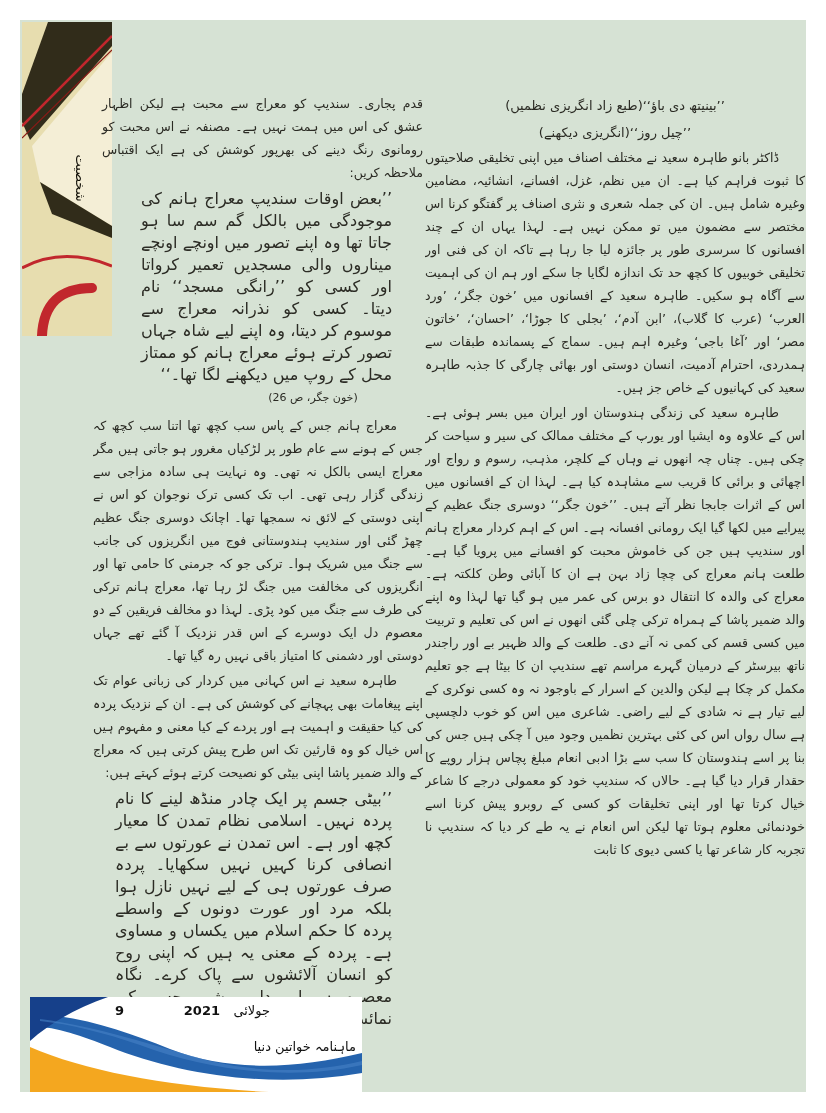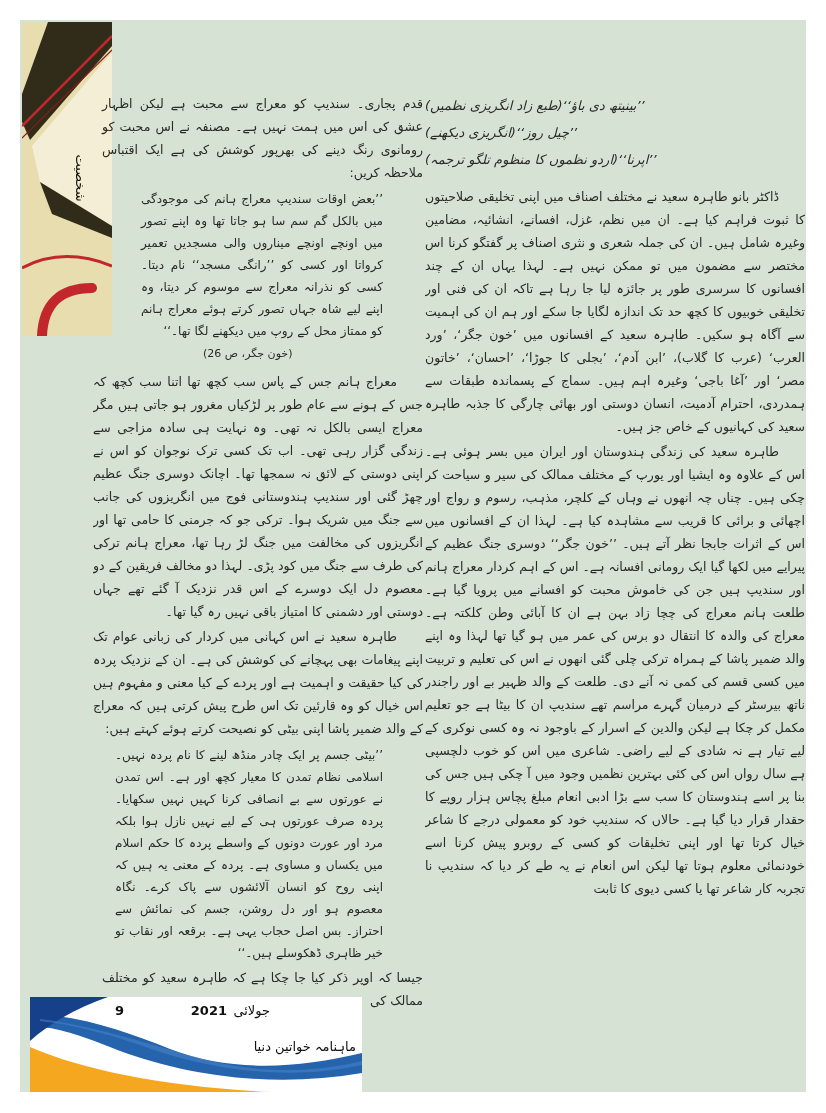--- a/index.html
+++ b/index.html
@@ -12,39 +12,39 @@
            background:#d6e2d4; overflow:hidden; }
 
   
   .cover-art { position:absolute; left:2px; top:2px; width:90px; height:314px; display:block; }
 
   
   .col { position:absolute; direction:rtl; color:#2b2b24; text-align:justify; }
   .col-right { left:405px; top:72px; width:380px; height:900px; overflow:hidden; }
   .col-left  { left:73px;  top:72px; width:330px; height:940px; overflow:hidden; }
 
-  .works { list-style:none; text-align:left; font-size:13px; line-height:27px; margin-bottom:12px;font-style:italic; }
+  .works { list-style:none; text-align:center; font-size:13px; line-height:27px; margin-bottom:0; }
   .works li { white-space:nowrap; }
   .para { font-size:12.5px; line-height:23px; text-indent:26px; margin-bottom:2px; }
   .para.no-indent { text-indent:0;margin-left:9px; }
-  .quote { font-size:12px; line-height:22px; margin:4px 40px 2px 22px; }
-  .citation { font-size:11px; line-height:20px; text-align:left; direction:rtl; margin:2px 0 6px 0; }
+  .quote { font-size:16px; line-height:22px; margin:4px 31px 2px 22px; }
+  .citation { font-size:11px; line-height:20px; text-align:center; direction:rtl; margin:2px 0 6px 0; }
   .citation.cite-mid { margin-left:110px; }
 
   
   .beside-art { margin-left:48px; }
 
   
   .footer-banner { position:absolute; left:10px; top:977px; width:332px; height:96px; z-index:5; }
   .footer-banner svg { display:block; width:100%; height:100%; }
   .footer-texts { position:absolute; left:0; top:6px; width:100%; height:22px; direction:rtl; }
   .footer-texts .ft { position:absolute; top:0; font-size:13px; color:#111111; white-space:nowrap; }
   .ft-name  { right:6px;margin-top:36px; }
   .ft-month { right:92px; }
-  .ft-year  { right:135px; font-weight:bold; font-size:15px; }
+  .ft-year  { right:142px; font-weight:bold; font-size:15px; }
   .ft-page  { right:238px; font-weight:bold; font-size:15px; }
 </style>
 </head>
 <body>
 
 <div class="page">
   <div class="paper">
 
     <svg class="cover-art" viewBox="0 0 90 314" xmlns="http://www.w3.org/2000/svg">
       <rect x="0" y="0" width="90" height="314" fill="#e7ddaf"></rect>
@@ -55,21 +55,20 @@
       <polygon points="18,160 90,204 90,216 30,192" fill="#312c1a"></polygon>
       <path d="M0,246 C30,230 60,232 90,244" fill="none" stroke-width="3" stroke="#c1272d"></path>
       <path d="M70,266 Q22,266 20,314" fill="none" stroke-width="10" stroke-linecap="round" stroke="#c1272d"></path>
       <text transform="translate(54,156) rotate(90)" text-anchor="middle" font-size="13" fill="#14120a">شخصیت</text>
     </svg>
 
     <div class="col col-right">
       <ul class="works">
         <li><span>’’بینیتھ دی باؤ‘‘</span><span>(طبع زاد انگریزی نظمیں)</span></li>
         <li><span>’’چیل روز‘‘</span><span>(انگریزی دیکھنے)</span></li>
-        <li><span>’’اپرنا‘‘</span><span>(اردو نظموں کا منظوم تلگو ترجمہ)</span></li>
       </ul>
       <p class="para">ڈاکٹر بانو طاہرہ سعید نے مختلف اصناف میں اپنی تخلیقی صلاحیتوں کا ثبوت فراہم کیا ہے۔ ان میں نظم، غزل، افسانے، انشائیہ، مضامین وغیرہ شامل ہیں۔ ان کی جملہ شعری و نثری اصناف پر گفتگو کرنا اس مختصر سے مضمون میں تو ممکن نہیں ہے۔ لہذا یہاں ان کے چند افسانوں کا سرسری طور پر جائزہ لیا جا رہا ہے تاکہ ان کی فنی اور تخلیقی خوبیوں کا کچھ حد تک اندازہ لگایا جا سکے اور ہم ان کی اہمیت سے آگاہ ہو سکیں۔ طاہرہ سعید کے افسانوں میں ’خون جگر‘، ’ورد العرب‘ (عرب کا گلاب)، ’ابن آدم‘، ’بجلی کا جوڑا‘، ’احسان‘، ’خاتون مصر‘ اور ’آغا باجی‘ وغیرہ اہم ہیں۔ سماج کے پسماندہ طبقات سے ہمدردی، احترام آدمیت، انسان دوستی اور بھائی چارگی کا جذبہ طاہرہ سعید کی کہانیوں کے خاص جز ہیں۔</p>
       <p class="para">طاہرہ سعید کی زندگی ہندوستان اور ایران میں بسر ہوئی ہے۔ اس کے علاوہ وہ ایشیا اور یورپ کے مختلف ممالک کی سیر و سیاحت کر چکی ہیں۔ چناں چہ انھوں نے وہاں کے کلچر، مذہب، رسوم و رواج اور اچھائی و برائی کا قریب سے مشاہدہ کیا ہے۔ لہذا ان کے افسانوں میں اس کے اثرات جابجا نظر آتے ہیں۔ ’’خون جگر‘‘ دوسری جنگ عظیم کے پیرایے میں لکھا گیا ایک رومانی افسانہ ہے۔ اس کے اہم کردار معراج ہانم اور سندیپ ہیں جن کی خاموش محبت کو افسانے میں پرویا گیا ہے۔ طلعت ہانم معراج کی چچا زاد بہن ہے ان کا آبائی وطن کلکتہ ہے۔ معراج کی والدہ کا انتقال دو برس کی عمر میں ہو گیا تھا لہذا وہ اپنے والد ضمیر پاشا کے ہمراہ ترکی چلی گئی انھوں نے اس کی تعلیم و تربیت میں کسی قسم کی کمی نہ آنے دی۔ طلعت کے والد ظہیر بے اور راجندر ناتھ بیرسٹر کے درمیان گہرے مراسم تھے سندیپ ان کا بیٹا ہے جو تعلیم مکمل کر چکا ہے لیکن والدین کے اسرار کے باوجود نہ وہ کسی نوکری کے لیے تیار ہے نہ شادی کے لیے راضی۔ شاعری میں اس کو خوب دلچسپی ہے سال رواں اس کی کئی بہترین نظمیں وجود میں آ چکی ہیں جس کی بنا پر اسے ہندوستان کا سب سے بڑا ادبی انعام مبلغ پچاس ہزار روپے کا حقدار قرار دیا گیا ہے۔ حالاں کہ سندیپ خود کو معمولی درجے کا شاعر خیال کرتا تھا اور اپنی تخلیقات کو کسی کے روبرو پیش کرنا اسے خودنمائی معلوم ہوتا تھا لیکن اس انعام نے یہ طے کر دیا کہ سندیپ نا تجربہ کار شاعر تھا یا کسی دیوی کا ثابت</p>
     </div>
 
     <div class="col col-left">
       <p class="para no-indent beside-art">قدم پجاری۔ سندیپ کو معراج سے محبت ہے لیکن اظہار عشق کی اس میں ہمت نہیں ہے۔ مصنفہ نے اس محبت کو رومانوی رنگ دینے کی بھرپور کوشش کی ہے ایک اقتباس ملاحظہ کریں:</p>
       <p class="quote beside-art">’’بعض اوقات سندیپ معراج ہانم کی موجودگی میں بالکل گم سم سا ہو جاتا تھا وہ اپنے تصور میں اونچے اونچے میناروں والی مسجدیں تعمیر کرواتا اور کسی کو ’’رانگی مسجد‘‘ نام دیتا۔ کسی کو نذرانہ معراج سے موسوم کر دیتا، وہ اپنے لیے شاہ جہاں تصور کرتے ہوئے معراج ہانم کو ممتاز محل کے روپ میں دیکھنے لگا تھا۔‘‘</p>
       <p class="citation cite-mid">(خون جگر، ص 26)</p>
       <p class="para">معراج ہانم جس کے پاس سب کچھ تھا اتنا سب کچھ کہ جس کے ہونے سے عام طور پر لڑکیاں مغرور ہو جاتی ہیں مگر معراج ایسی بالکل نہ تھی۔ وہ نہایت ہی سادہ مزاجی سے زندگی گزار رہی تھی۔ اب تک کسی ترک نوجوان کو اس نے اپنی دوستی کے لائق نہ سمجھا تھا۔ اچانک دوسری جنگ عظیم چھڑ گئی اور سندیپ ہندوستانی فوج میں انگریزوں کی جانب سے جنگ میں شریک ہوا۔ ترکی جو کہ جرمنی کا حامی تھا اور انگریزوں کی مخالفت میں جنگ لڑ رہا تھا، معراج ہانم ترکی کی طرف سے جنگ میں کود پڑی۔ لہذا دو مخالف فریقین کے دو معصوم دل ایک دوسرے کے اس قدر نزدیک آ گئے تھے جہاں دوستی اور دشمنی کا امتیاز باقی نہیں رہ گیا تھا۔</p>

